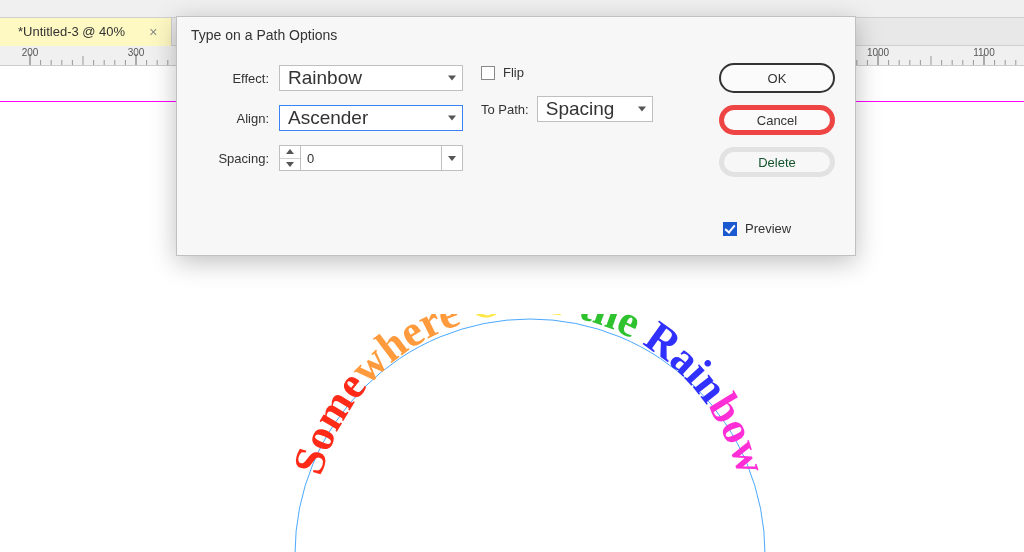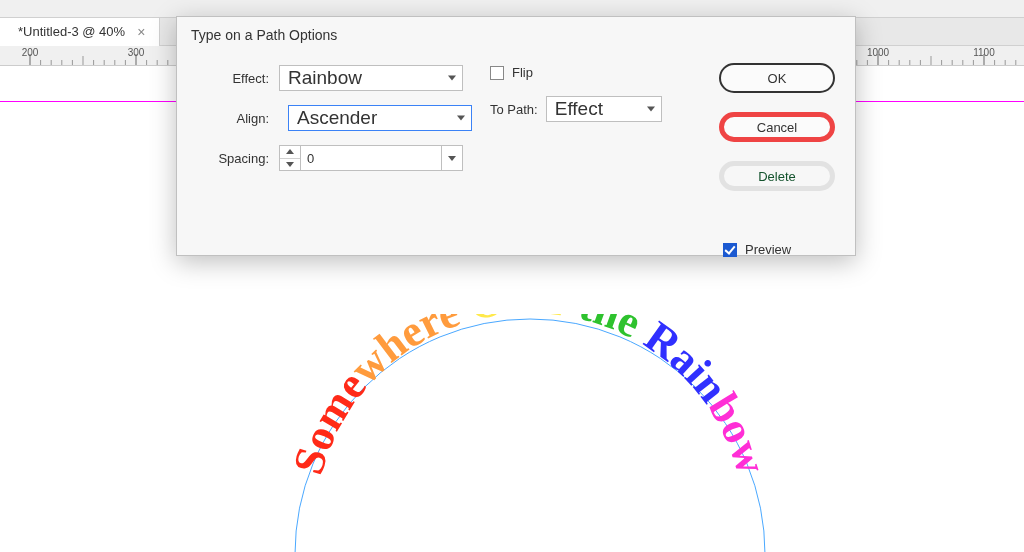--- a/index.html
+++ b/index.html
@@ -29,25 +29,25 @@
     top: 18px; left: 0; right: 0;
     height: 28px;
     background: #e8e8e8;
     border-bottom: 1px solid #d0d0d0;
     display: flex;
     align-items: center;
   }
   .doc-tab {
     height: 28px;
     padding: 0 14px 0 18px;
-    background: #ffffff;
+    background: #fef9c3;
     border-right: 1px solid #d0d0d0;
     display: flex;
     align-items: center;
-    gap: 12px;
+    gap: 24px;
     font-size: 13px;
     color: #333;
   }
   .doc-tab .close {
     font-size: 14px;
     color: #888;
     line-height: 1;
   }
 
   
@@ -117,21 +117,20 @@
     height: 26px;
     background: #fff;
     border: 1px solid #bfbfbf;
     display: flex;
     align-items: center;
     padding: 0 24px 0 8px;
     font-size: 19px;
   }
   .dropdown.focus {
     border: 1.5px solid #3b82f6;
-    margin-left: 9px;
   }
   .dropdown .caret {
     position: absolute;
     right: 6px; top: 50%;
     width: 0; height: 0;
     border-left: 4px solid transparent;
     border-right: 4px solid transparent;
     border-top: 5px solid #555;
     transform: translateY(-50%);
   }
@@ -214,21 +213,21 @@
     display: flex;
     align-items: center;
     gap: 8px;
   }
   .dropdown.small { width: 116px; }
 
   .buttons-col {
     margin-left: auto;
     display: flex;
     flex-direction: column;
-    gap: 19px;
+    gap: 12px;
     align-items: center;
     padding-top: 2px;
   }
   .btn {
     width: 116px;
     height: 30px;
     border-radius: 15px;
     background: #fbfbfb;
     border: 5px solid #ef4444;
     display: flex;
@@ -512,21 +511,21 @@
     </div>
 
     <div class="mid-col">
       <div class="checkbox-row">
         <div class="chk" id="flip-chk"></div>
         <span>Flip</span>
       </div>
       <div class="to-path-row">
         <span>To Path:</span>
         <div class="dropdown small">
-          <span>Effect</span>
+          <span>Spacing</span>
           <span class="caret"></span>
         </div>
       </div>
     </div>
 
     <div class="buttons-col">
       <div class="btn primary">
         <span>OK</span>
       </div>
       <div class="btn">

